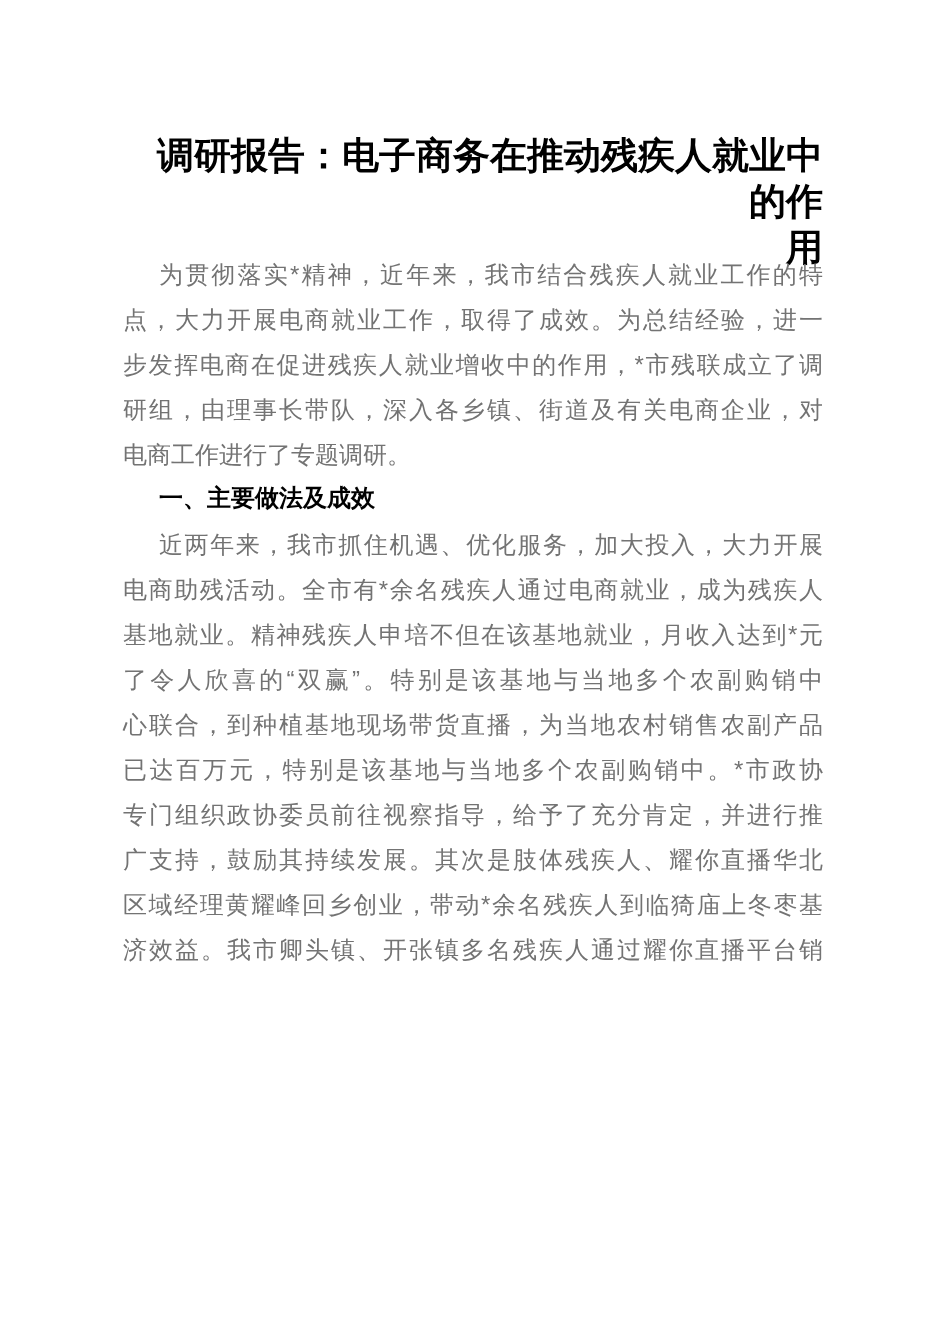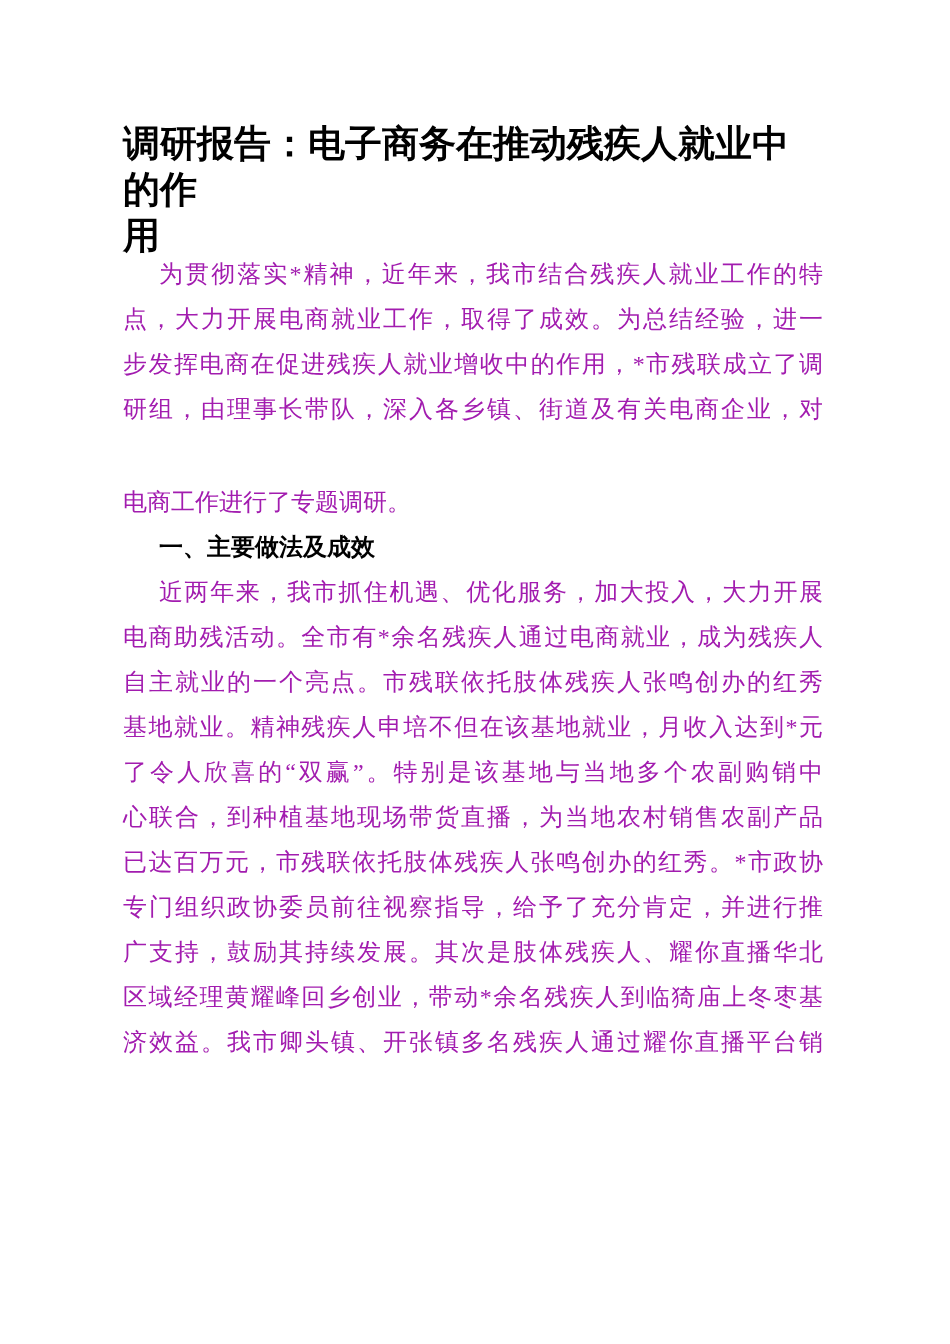--- a/index.html
+++ b/index.html
@@ -17,56 +17,55 @@
     }
     .page {
       position: absolute;
       left: 123px;
       top: 0;
       width: 700px;
     }
     .title {
       position: absolute;
       left: 0;
-      top: 120px;
+      top: 132px;
       width: 700px;
-      text-align: left;
+      text-align: right;
       font-family: "DejaVu Serif", "Liberation Serif", serif;
       font-weight: bold;
       font-size: 37px;
       line-height: 46px;
       letter-spacing: 0px;
       color: #000000;
     }
     .body {
       position: absolute;
       left: 0;
       top: 252px;
       width: 700px;
     }
     .line {
       height: 45px;
       line-height: 45px;
       font-size: 24px;
       white-space: nowrap;
       text-align: justify;
       text-align-last: justify;
-      font-family: Liberation Serif, serif;
+      font-family: Liberation Sans, sans-serif;
       font-weight: normal;
-      color: #a21caf;
+      color: #737373;
     }
     .line.indent {
       padding-left: 36px;
     }
     .line.last {
       text-align-last: left;
-      margin-top: 48px;
     }
     .line.heading {
-      font-family: Liberation Serif, serif;
+      font-family: Liberation Mono, monospace;
       font-weight: bold;
       text-align-last: left;
       padding-left: 36px;
       color: #000000;
     }
   </style>
 </head>
 <body>
 
 <div class="page">
@@ -84,25 +83,24 @@
       <div class="line">步发挥电商在促进残疾人就业增收中的作用，*市残联成立了调</div>
       <div class="line">研组，由理事长带队，深入各乡镇、街道及有关电商企业，对</div>
       <div class="line last">电商工作进行了专题调研。</div>
     </div>
 
     <div class="line heading">一、主要做法及成效</div>
 
     <div>
       <div class="line indent">近两年来，我市抓住机遇、优化服务，加大投入，大力开展</div>
       <div class="line">电商助残活动。全市有*余名残疾人通过电商就业，成为残疾人</div>
-      <div class="line">自主就业的一个亮点。市残联依托肢体残疾人张鸣创办的红秀</div>
       <div class="line">基地就业。精神残疾人申培不但在该基地就业，月收入达到*元</div>
       <div class="line">了令人欣喜的“双赢”。特别是该基地与当地多个农副购销中</div>
       <div class="line">心联合，到种植基地现场带货直播，为当地农村销售农副产品</div>
-      <div class="line">已达百万元，市残联依托肢体残疾人张鸣创办的红秀。*市政协</div>
+      <div class="line">已达百万元，特别是该基地与当地多个农副购销中。*市政协</div>
       <div class="line">专门组织政协委员前往视察指导，给予了充分肯定，并进行推</div>
       <div class="line">广支持，鼓励其持续发展。其次是肢体残疾人、耀你直播华北</div>
       <div class="line">区域经理黄耀峰回乡创业，带动*余名残疾人到临猗庙上冬枣基</div>
       <div class="line">济效益。我市卿头镇、开张镇多名残疾人通过耀你直播平台销</div>
     </div>
 
   </div>
 </div>
 
 </body></html>

